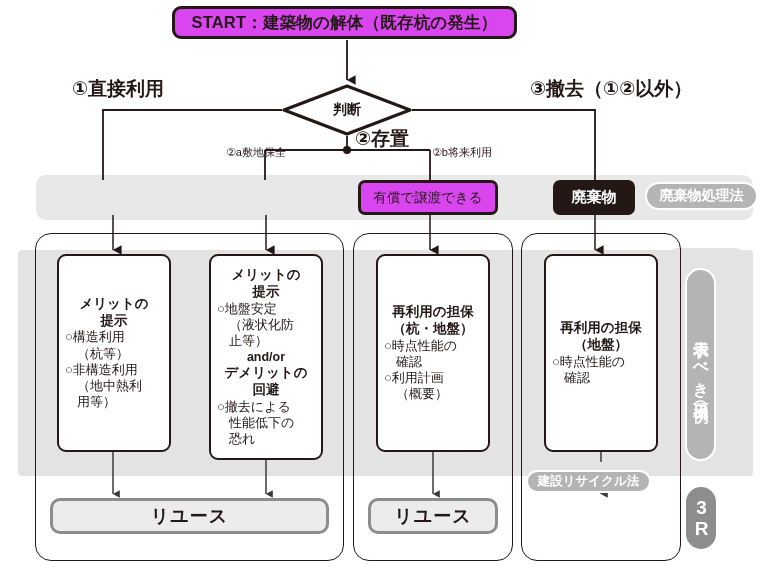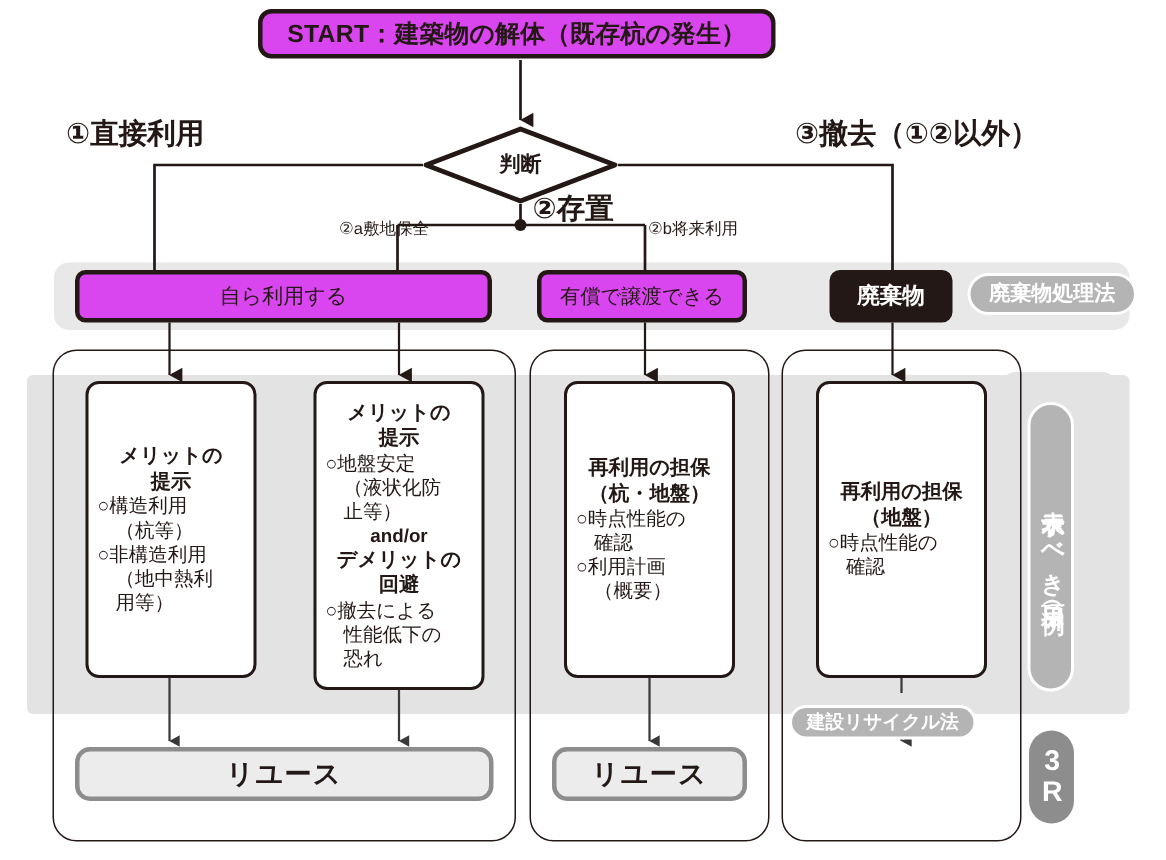--- a/index.html
+++ b/index.html
@@ -212,31 +212,30 @@
 
   <div class="node start">START：建築物の解体（既存杭の発生）</div>
 
   <div class="diamond-wrap">
     <svg width="130" height="52" viewBox="0 0 130 52" xmlns="http://www.w3.org/2000/svg">
       <polygon points="65,2 128,26 65,50 2,26" fill="#ffffff" stroke="#231815" stroke-width="3.2" stroke-linejoin="round"></polygon>
     </svg>
     <div class="diamond-label">判断</div>
   </div>
 
-  <div class="cap cap-big" style="left:44px;top:76px;">①直接利用</div>
+  <div class="cap cap-big" style="left:72px;top:76px;">①直接利用</div>
 
   <div class="cap cap-big" style="left:355px;top:126px;">②存置</div>
 
   <div class="cap cap-sm" style="left:226px;top:130px;">②a敷地保全</div>
 
   <div class="cap cap-sm" style="left:432px;top:130px;text-align:center;">②b将来利用</div>
 
   <div class="cap cap-big" style="left:530px;top:76px;">③撤去（①②以外）</div>
 
-  <div class="node status s1">自ら利用する</div>
   <div class="node status s2">有償で譲渡できる</div>
   <div class="node status s3">廃棄物</div>
 
   <div class="pill law-waste">廃棄物処理法</div>
 
   <div class="colgroup g1"></div>
   <div class="colgroup g2"></div>
   <div class="colgroup g3"></div>
 
   <div class="detail d1">

